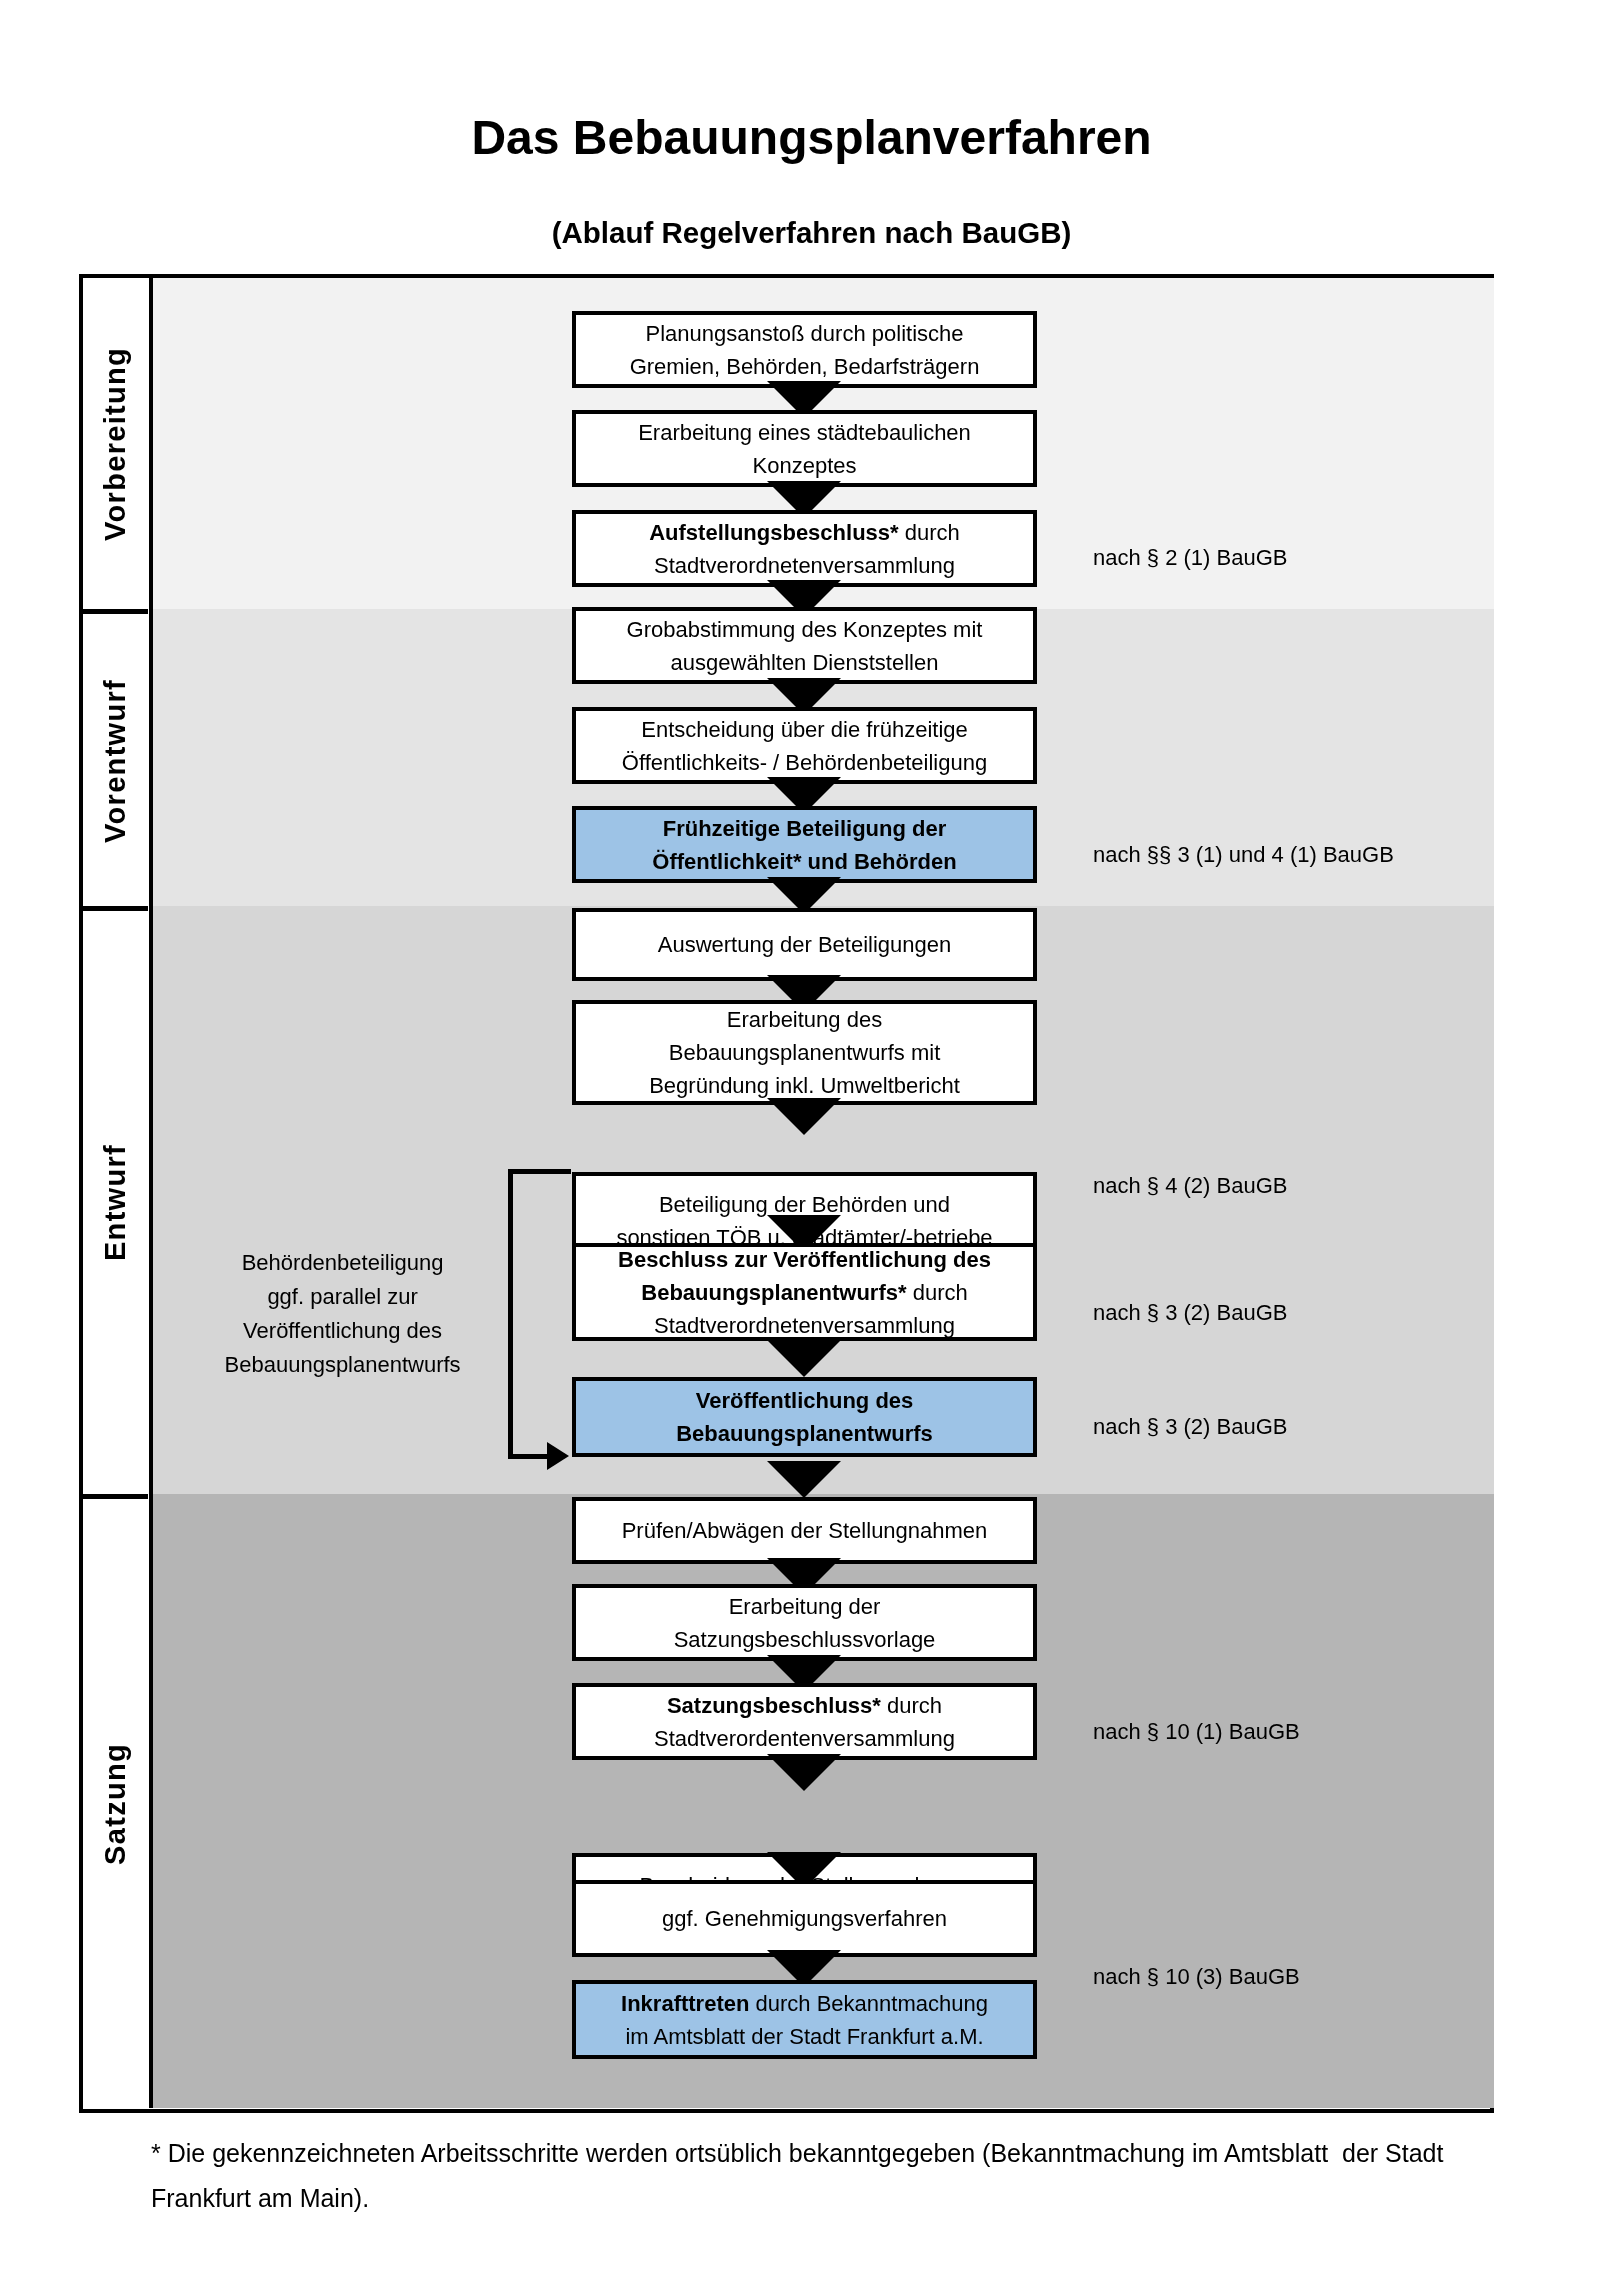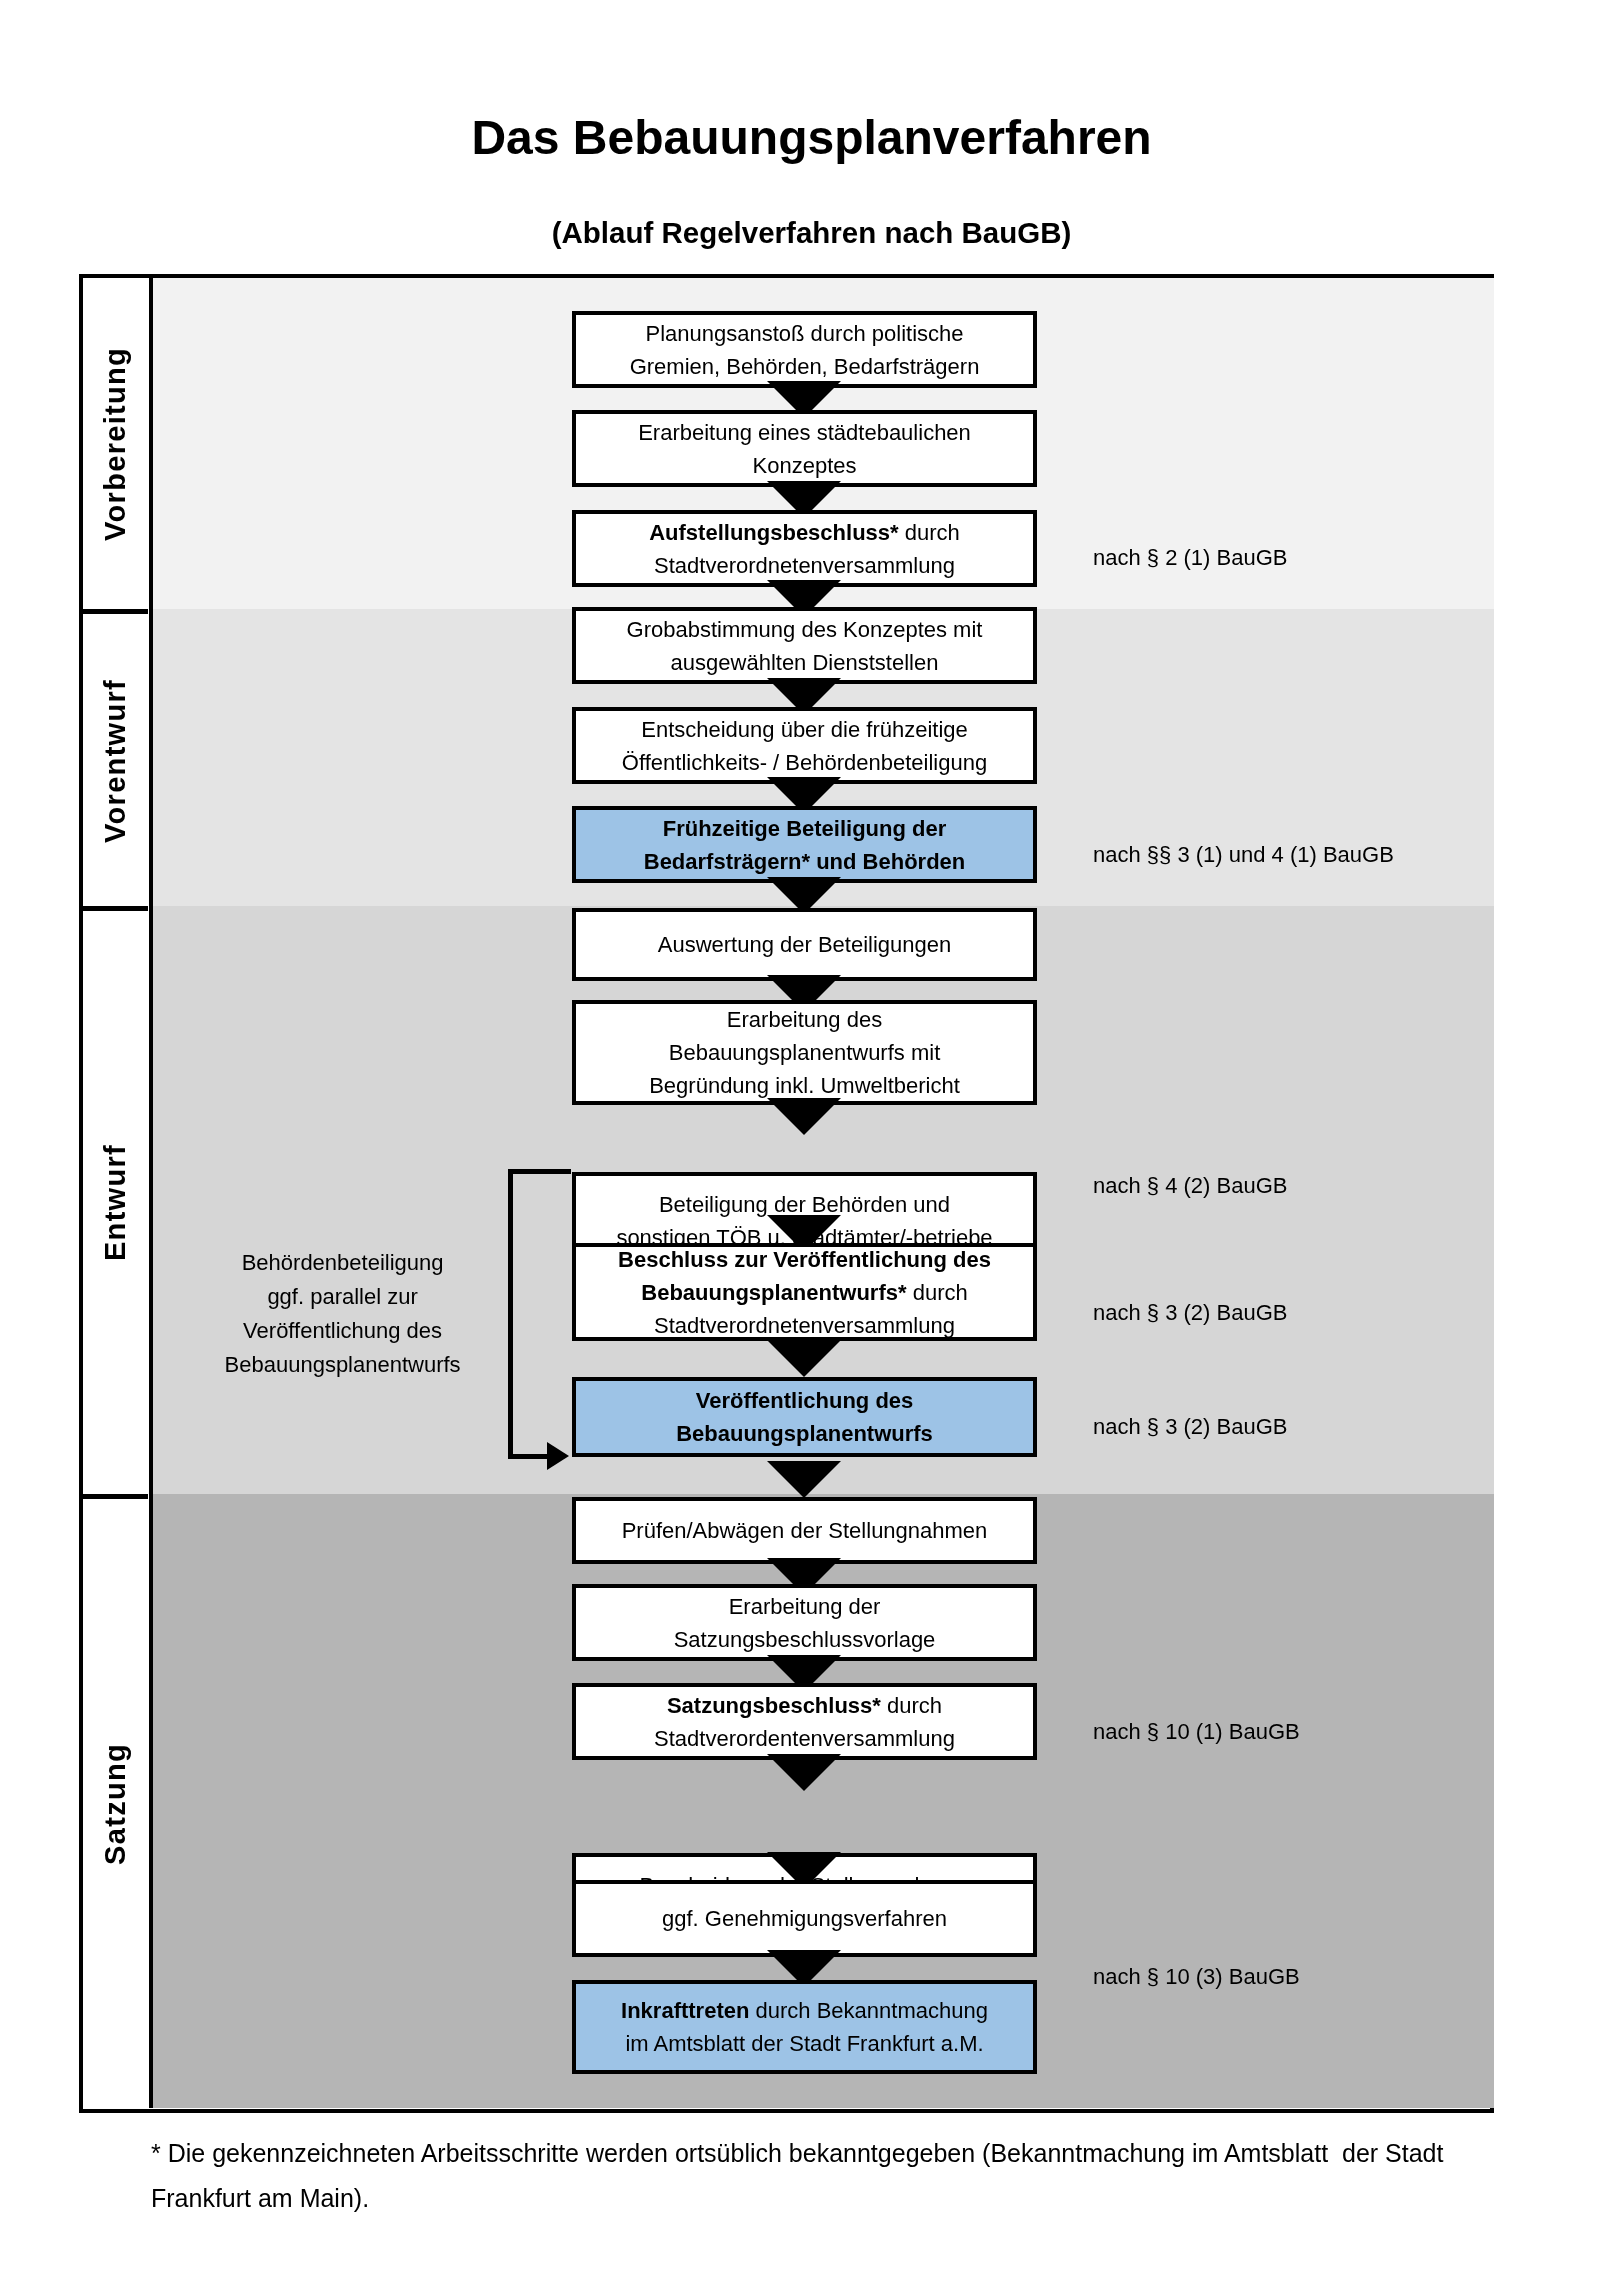--- a/index.html
+++ b/index.html
@@ -41,21 +41,21 @@
   .bb{font-weight:bold;}
 
   .b1{top:33px;height:77px;}   .b2{top:132px;height:77px;}
   .b3{top:232px;height:77px;}  .b4{top:329px;height:77px;}
   .b5{top:429px;height:77px;}  .b6{top:528px;height:77px;}
   .b7{top:630px;height:73px;}  .b8{top:722px;height:105px;}
   .b9{top:846px;height:98px;margin-top:48px;} .b10{top:965px;height:98px;}
   .b11{top:1099px;height:80px;}.b12{top:1219px;height:67px;}
   .b13{top:1306px;height:77px;}.b14{top:1405px;height:77px;}
   .b15{top:1575px;height:65px;}.b16{top:1602px;height:77px;}
-  .b17{top:1702px;height:94px;}
+  .b17{top:1702px;height:79px;}
 
   .arrow{position:absolute;left:614px;width:0;height:0;
          border-left:37px solid transparent;border-right:37px solid transparent;
          border-top:37px solid #000;}
   .a1{top:103px;}  .a2{top:203px;}  .a3{top:302px;}  .a4{top:400px;}
   .a5{top:499px;}  .a6{top:599px;}  .a7{top:697px;} .a8{top:820px;}
   .a9{top:937px;} .a10{top:1062px;}.a11{top:1183px;}.a12{top:1280px;}
   .a13{top:1377px;}.a14{top:1476px;}.a15{top:1574px;}.a16{top:1672px;}
 
   .law{position:absolute;left:940px;font-size:22px;white-space:nowrap;}
@@ -142,21 +142,21 @@
       <div class="arrow a4"></div>
 
       <div class="box b5">
         <div class="bl"><span class="sg">Entscheidung über die frühzeitige</span></div>
         <div class="bl"><span class="sg">Öffentlichkeits- / Behördenbeteiligung</span></div>
       </div>
       <div class="arrow a5"></div>
 
       <div class="box b6 hl">
         <div class="bl"><span class="sg bb">Frühzeitige Beteiligung der</span></div>
-        <div class="bl"><span class="sg bb">Bedarfsträgern* und Behörden</span></div>
+        <div class="bl"><span class="sg bb">Öffentlichkeit* und Behörden</span></div>
       </div>
       <div class="arrow a6"></div>
 
       <div class="box b7">
         <div class="bl"><span class="sg">Auswertung der Beteiligungen</span></div>
       </div>
       <div class="arrow a7"></div>
 
       <div class="box b8">
         <div class="bl"><span class="sg">Erarbeitung des</span></div>

